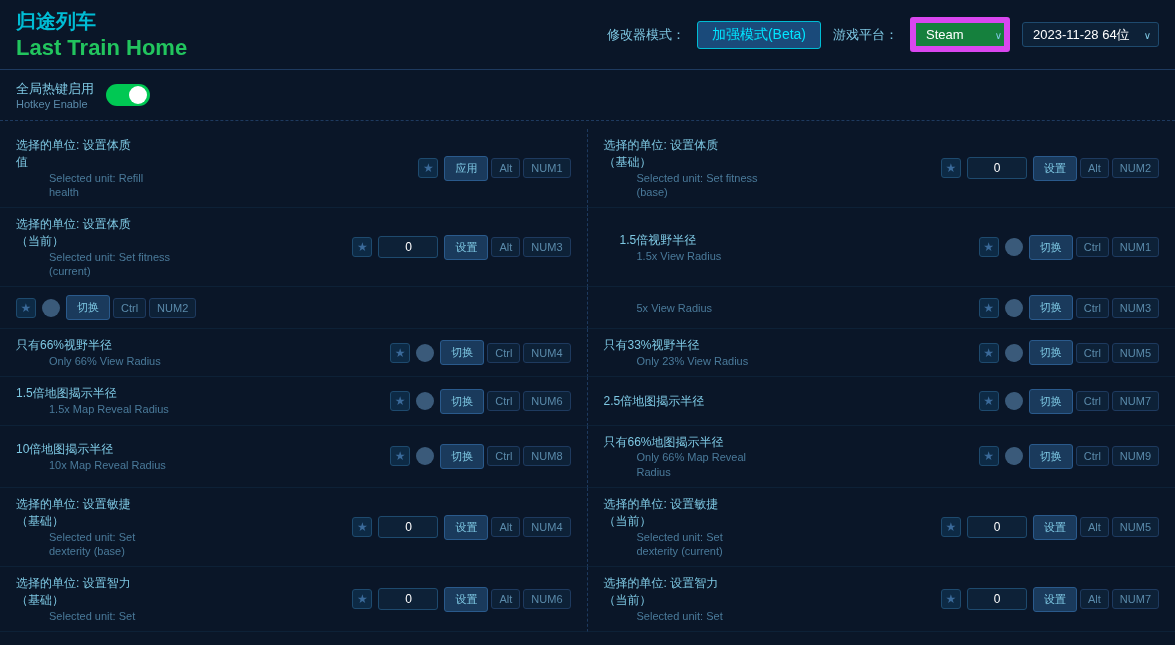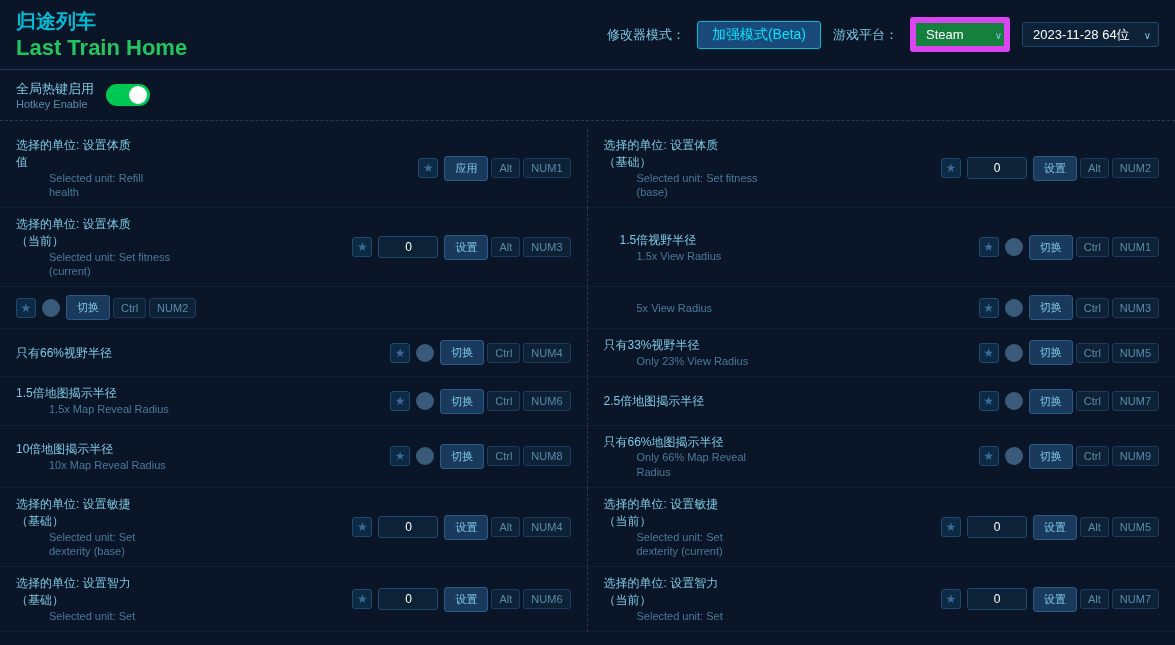--- a/index.html
+++ b/index.html
@@ -343,20 +343,21 @@
       <div class="toggle-circle"></div>
       <div class="action-group">
         <button class="action-btn">切换</button>
         <span class="key-badge">Ctrl</span>
         <span class="key-badge">NUM3</span>
       </div>
     </div>
     <div class="cheat-item divider-left">
       <div class="cheat-info">
         <div class="cheat-name-cn" style="white-space: pre-line;">只有66%视野半径</div>
+        <div class="cheat-name-en" style="white-space: pre-line;">Only 66% View Radius</div>
       </div>
       <div class="star-btn">★</div>
       <div class="toggle-circle"></div>
       <div class="action-group">
         <button class="action-btn">切换</button>
         <span class="key-badge">Ctrl</span>
         <span class="key-badge">NUM4</span>
       </div>
     </div>
     <div class="cheat-item">

